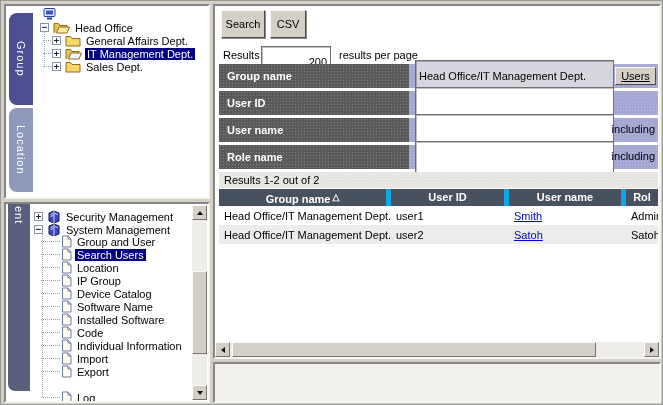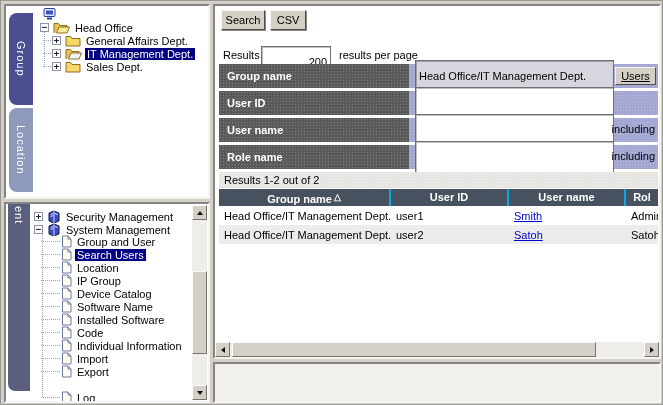--- a/index.html
+++ b/index.html
@@ -36,34 +36,34 @@
   .tri-up { width:0; height:0; border-left:3px solid transparent; border-right:3px solid transparent; border-bottom:4px solid #111; }
   .tri-down { width:0; height:0; border-left:3px solid transparent; border-right:3px solid transparent; border-top:4px solid #111; }
   .tri-left { width:0; height:0; border-top:3px solid transparent; border-bottom:3px solid transparent; border-right:4px solid #111; }
   .tri-right { width:0; height:0; border-top:3px solid transparent; border-bottom:3px solid transparent; border-left:4px solid #111; }
   .vscroll { position:absolute; right:1px; top:1px; width:15px; height:195px; background:#efede9; }
   .vthumb { position:absolute; left:0; top:66px; width:15px; height:83px; background:#d4d0c8; border:1px solid; border-color:#fbfbf8 #77756f #77756f #fbfbf8; }
   .hscroll { position:absolute; left:0; top:336px; width:444px; height:15px; background:#efede9; }
   .hthumb { position:absolute; left:17px; top:0; width:364px; height:15px; background:#d4d0c8; border:1px solid; border-color:#fbfbf8 #77756f #77756f #fbfbf8; }
 
   
-  .btn3d { position:absolute; height:20px; background:#d4d0c8; border:1px solid; border-color:#f6f5f1 #4e4d49 #4e4d49 #f6f5f1; box-shadow:1px 1px 0 #8c8a85; font-family:"Liberation Sans",sans-serif; font-size:11px; text-align:center; cursor:pointer; }
+  .btn3d { position:absolute; height:28px; background:#d4d0c8; border:1px solid; border-color:#f6f5f1 #4e4d49 #4e4d49 #f6f5f1; box-shadow:1px 1px 0 #8c8a85; font-family:"Liberation Sans",sans-serif; font-size:11px; text-align:center; cursor:pointer; }
   .field { border:1px solid #6f6f6f; box-shadow:inset 1px 1px 0 rgba(0,0,0,0.25); background:#fff; height:32px; font:11px "Liberation Sans",sans-serif; padding:0 3px; }
   .displayrow { position:absolute; left:8px; top:40px; height:17px; }
   .frow { position:absolute; left:4px; width:439px; height:24px; display:flex; }
   .flabel { width:190px; background-color:#5a5a5a; background-image:radial-gradient(rgba(255,255,255,0.22) 1px, transparent 1px); background-size:3px 3px; color:#fff; font-weight:bold; display:flex; align-items:center; padding-left:8px; }
   .fvalue { position:relative; width:249px; background-color:#a3a7d2; background-image:radial-gradient(rgba(255,255,255,0.22) 1px, transparent 1px); background-size:3px 3px; display:flex; align-items:center; }
   .fvalue .field { margin-left:6px; width:199px; }
   .ro { background:#d6d6de; }
   .browse { position:absolute; right:2px; top:3px; width:41px; height:18px; background:#d4d0c8; border:1px solid; border-color:#f6f5f1 #4e4d49 #4e4d49 #f6f5f1; text-align:center; line-height:16px; cursor:pointer; }
   .browse span { text-decoration:underline; }
   .suffix { position:absolute; right:3px; top:5px; }
   .resultsbar { position:absolute; left:4px; top:166px; width:439px; height:16px; background-color:#e6e5e2; background-image:radial-gradient(rgba(255,255,255,0.5) 1px, transparent 1px); background-size:3px 3px; display:flex; align-items:center; padding-left:5px; }
   .thead { position:absolute; left:4px; top:183px; width:439px; height:17px; display:flex; background:#47515f; }
-  .thead .cell { color:#fff; font-weight:bold; text-align:center; line-height:17px; border-right:2px solid #0ea5e9; overflow:hidden; }
+  .thead .cell { color:#fff; font-weight:bold; text-align:center; line-height:17px; border-right:5px solid #0ea5e9; overflow:hidden; }
   .thead .cell:last-child { border-right:none; }
   .trowdata { position:absolute; left:4px; width:439px; height:19px; display:flex; }
   .trowdata .cell { display:flex; align-items:center; padding-left:5px; overflow:hidden; white-space:nowrap; }
   .alt { background:#ececec; }
   .c1 { width:172px; } .c2 { width:118px; } .c3 { width:117px; } .c4 { width:32px; }
   a.ulink { color:#0000cc; text-decoration:underline; cursor:pointer; }
   .sortind { font-size:9px; vertical-align:3px; margin-left:2px; }
 </style>
 </head>
 <body>

